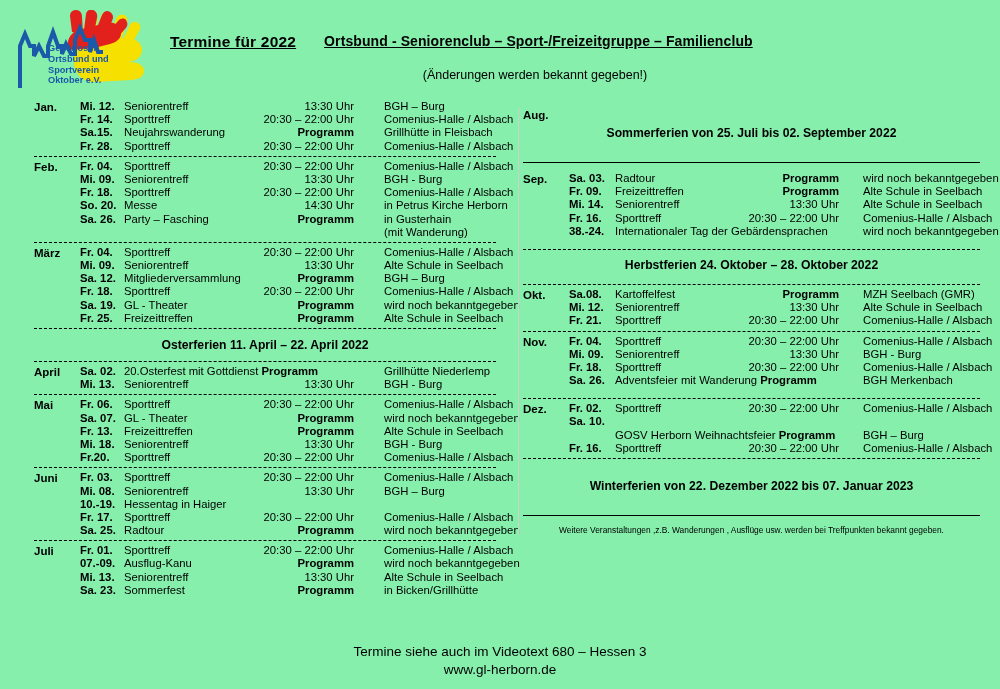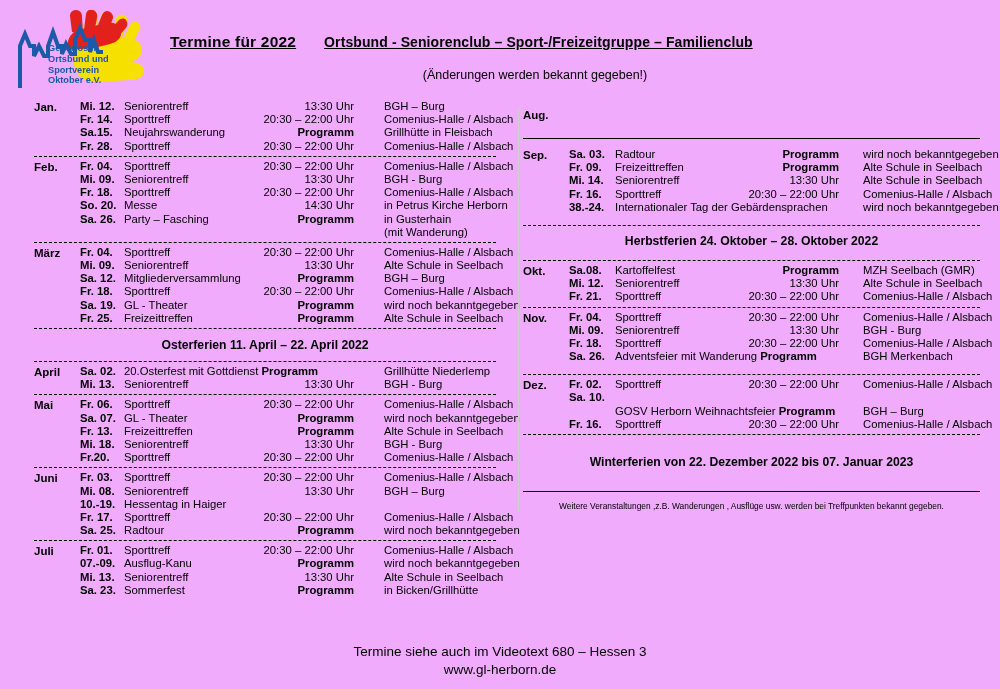--- a/index.html
+++ b/index.html
@@ -8,21 +8,21 @@
     width: 1000px; height: 689px;
     background: #ffffff;
     font-family: "Liberation Sans", sans-serif;
     color: #000000;
     overflow: hidden;
   }
   #page {
     position: relative;
     width: 1000px;
     height: 689px;
-    background: #f0abfc;
+    background: #86efac;
   }
 
   
   .header {
     position: absolute;
     left: 0; top: 0;
     width: 1000px; height: 96px;
   }
   .logo {
     position: absolute;
@@ -31,21 +31,21 @@
   }
   .logo svg { display: block; }
 
   .title-block {
     position: absolute;
     left: 170px; top: 33px;
     width: 700px;
   }
   .title-row {
     display: flex;
-    align-items: center;
+    align-items: flex-start;
     white-space: nowrap;
   }
   .title-main {
     font-size: 15.5px;
     font-weight: bold;
     text-decoration: underline;
     letter-spacing: .2px;
   }
   .title-sub {
     font-size: 14px;
@@ -460,20 +460,21 @@
           </div>
         </div>
       </div>
     </div>
 
   <div class="col-right">
       <div class="month">
         <div class="month-name">Aug.</div>
         <div class="month-rows"></div>
       </div>
+      <div class="banner">Sommerferien von 25. Juli bis 02. September 2022</div>
       <div class="spacer-12"></div>
       <div class="sep-solid"></div>
       <div class="spacer-4"></div>
       <div class="month">
         <div class="month-name">Sep.</div>
         <div class="month-rows">
           <div class="row">
             <span class="c-date">Sa. 03.</span>
             <span class="c-event">Radtour</span>
             <span class="c-time bold">Programm</span>

